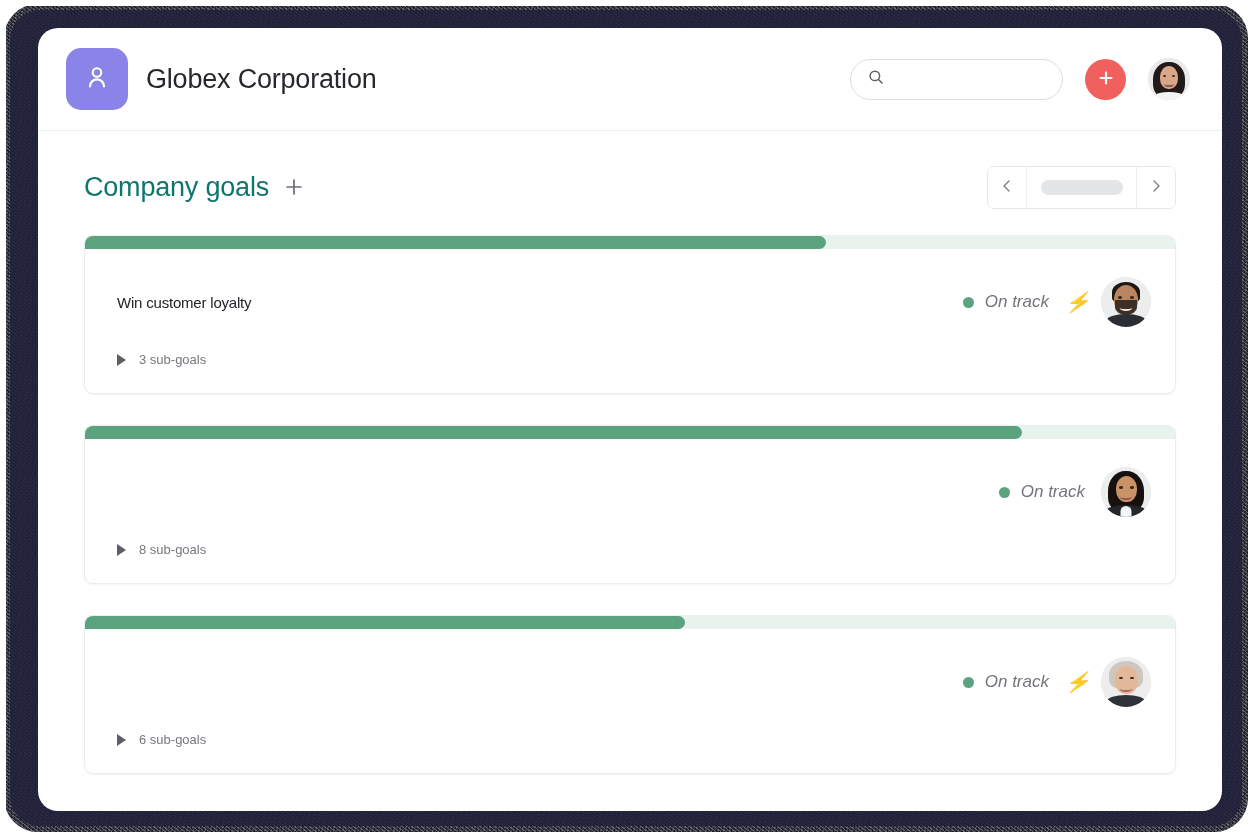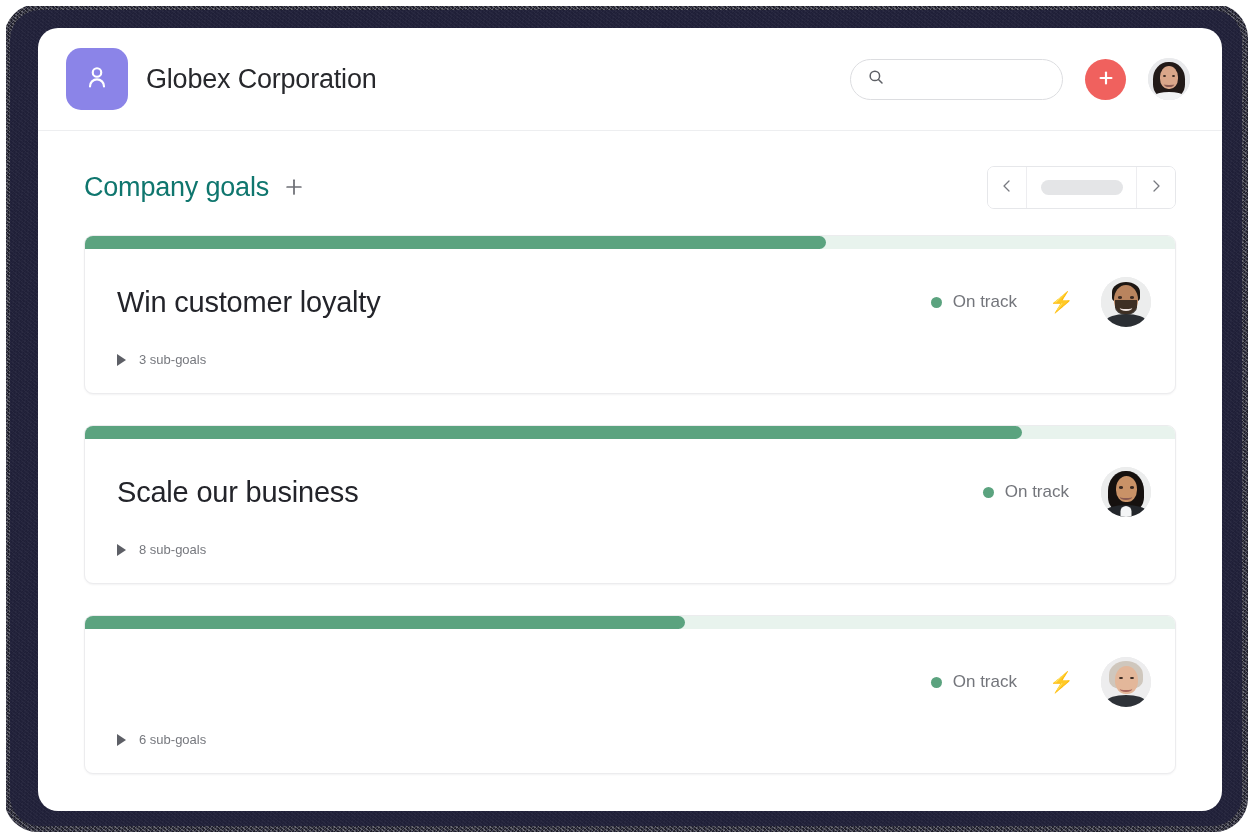--- a/index.html
+++ b/index.html
@@ -241,29 +241,30 @@
   }
   .card-inner {
     padding: 26px 24px 26px 32px;
   }
   .card-row-top {
     display: flex;
     align-items: center;
     min-height: 54px;
   }
   .goal-title {
-    font-size: 29px;
+    font-size: 15px;
     color: #23242a;
     letter-spacing: -0.2px;
   }
   .goal-meta {
     margin-left: auto;
     display: flex;
     align-items: center;
-    gap: 32px;
+    gap: 16px;
+    font-style: italic;
   }
   .status {
     display: flex;
     align-items: center;
     gap: 11px;
   }
   .status-dot {
     width: 11px;
     height: 11px;
     border-radius: 50%;
@@ -487,21 +488,20 @@
           </button>
         </div>
       </div>
 
       <div class="goal-card">
         <div class="progress-track" style="background: rgb(232, 243, 237);">
           <div class="progress-fill" style="width: 86%; background: rgb(91, 163, 127);"></div>
         </div>
         <div class="card-inner">
           <div class="card-row-top">
-            <div class="goal-title">Scale our business</div>
             <div class="goal-meta">
               <div class="status">
                 <span class="status-dot" style="background: rgb(91, 163, 127);"></span>
                 <span class="status-label">On track</span>
               </div>
               <div class="avatar goal-av">
                 <div class="face av-m2">
                   <div class="bg"></div>
                     <div class="hair"></div>
                     <div class="skin"></div>

